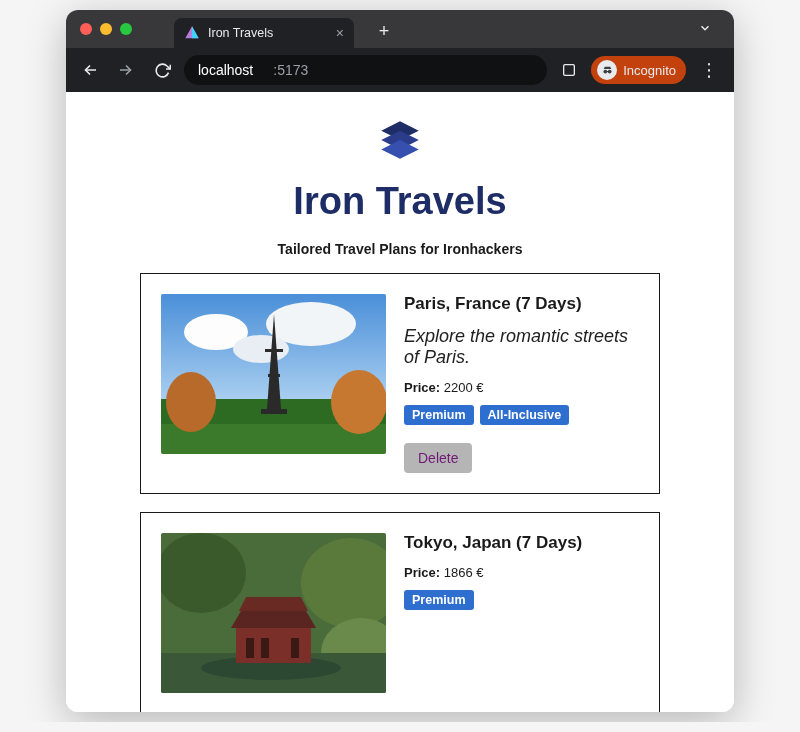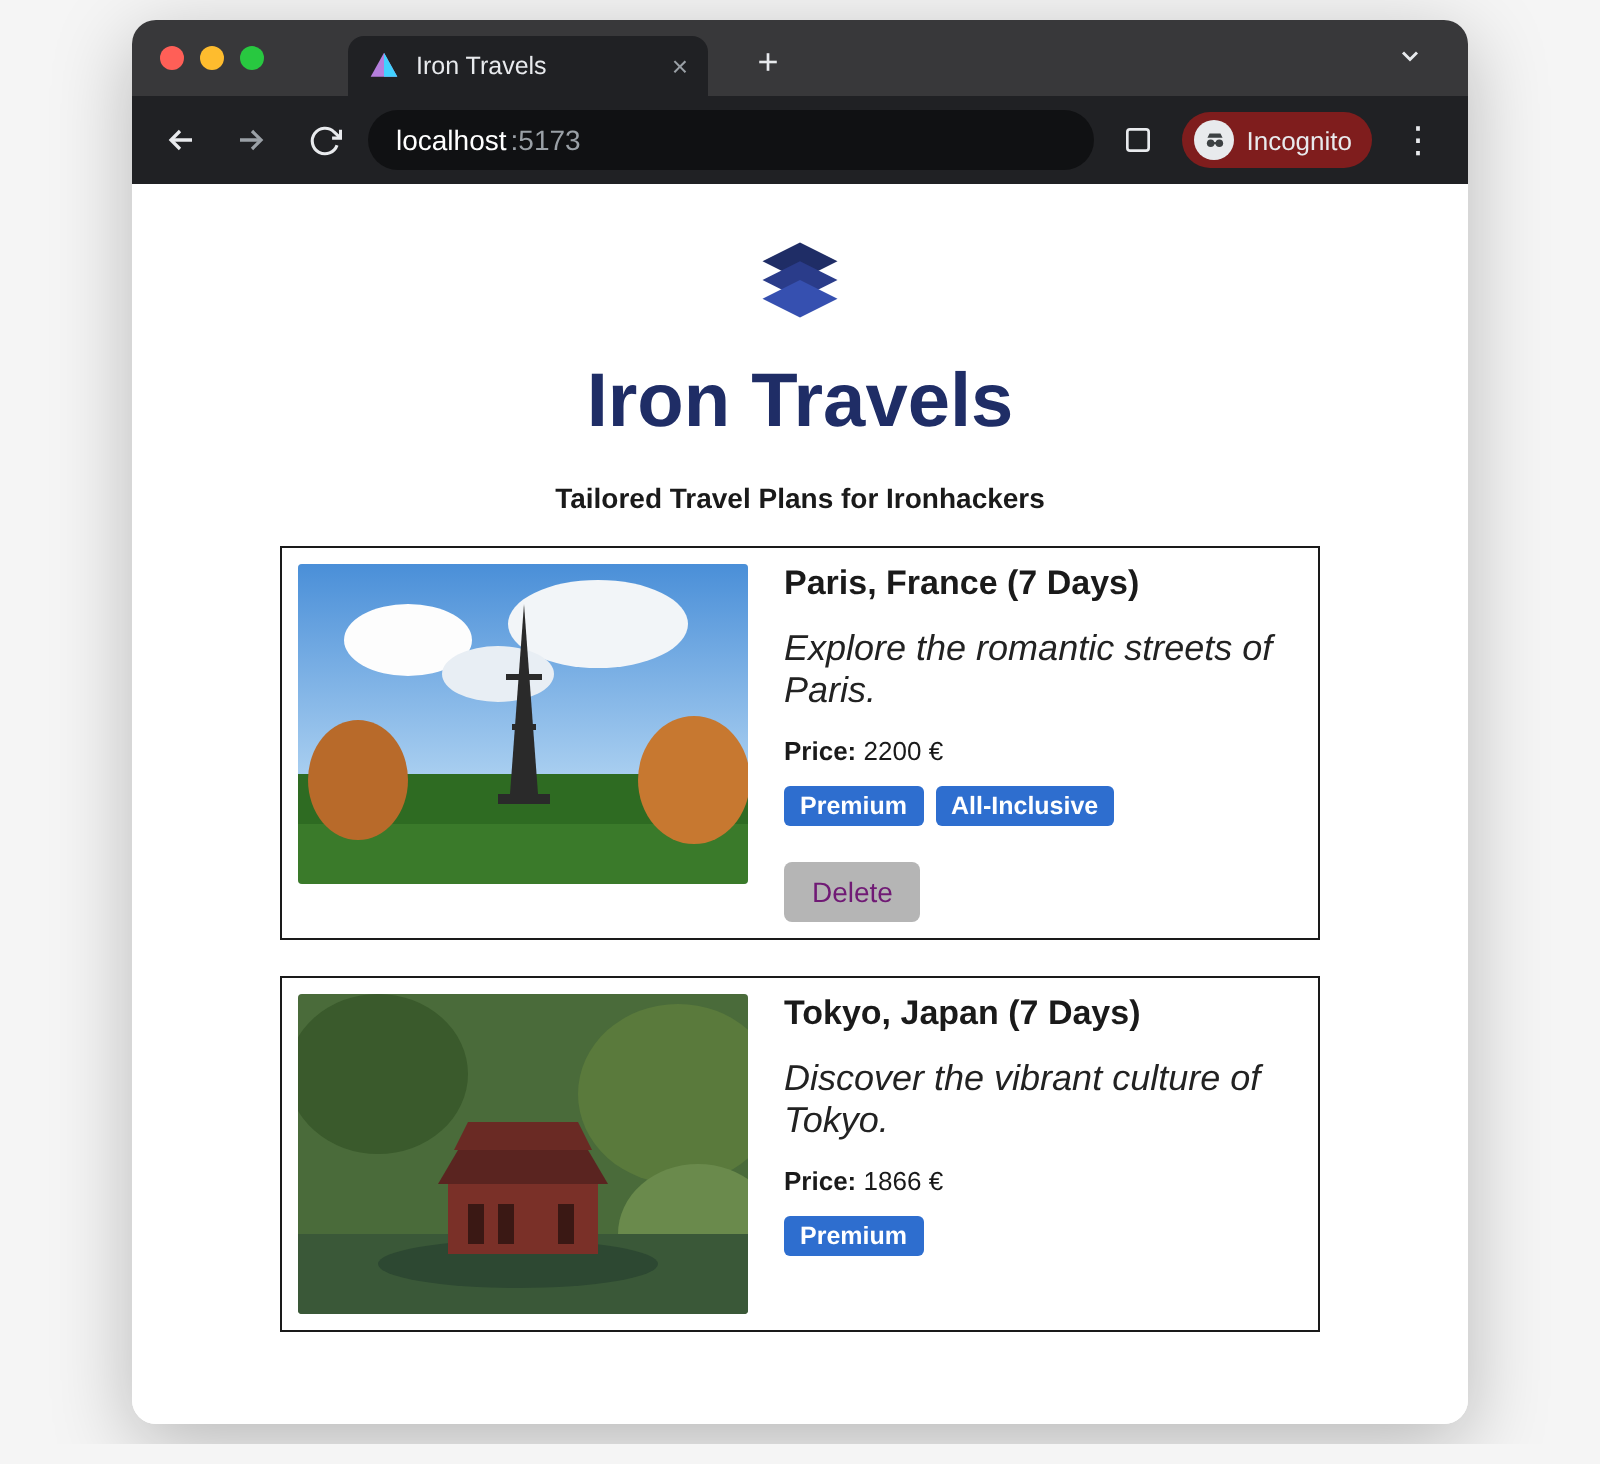--- a/index.html
+++ b/index.html
@@ -76,31 +76,31 @@
     .omnibox {
       flex: 1;
       background: #101113;
       border-radius: 18px;
       height: 30px;
       display: flex;
       align-items: center;
       padding: 0 14px;
       color: #e8eaed;
       font-size: 14px;
-      gap: 2px;
+      gap: 20px;
     }
     .omnibox .host { color: #fff; font-weight: 500; }
     .omnibox .path { color: #9aa0a6; }
     .toolbar-icon {
       width: 28px; height: 28px;
       display: flex; align-items: center; justify-content: center;
       color: #e8eaed; cursor: pointer; border-radius: 4px;
     }
     .incognito-pill {
-      background: #7f1d1d;
+      background: #c2410c;
       color: #e8eaed;
       border-radius: 14px;
       padding: 4px 10px 4px 6px;
       display: flex;
       align-items: center;
       gap: 6px;
       font-size: 13px;
     }
     .incognito-icon {
       width: 20px; height: 20px;
@@ -140,21 +140,21 @@
     .cards {
       width: 100%;
       display: flex;
       flex-direction: column;
       align-items: center;
       gap: 18px;
     }
     .card {
       width: 520px;
       border: 1px solid #1a1a1a;
-      padding: 8px;
+      padding: 20px;
       display: flex;
       gap: 18px;
       align-items: flex-start;
     }
     .card-img {
       width: 225px;
       height: 160px;
       background: #cfd8dc;
       border-radius: 2px;
       flex-shrink: 0;
@@ -344,21 +344,20 @@
               <polygon points="70,95 155,95 145,78 80,78" fill="#5a2420"></polygon>
               <polygon points="78,78 147,78 140,64 85,64" fill="#6a2a24"></polygon>
               <rect x="85" y="105" width="8" height="20" fill="#3a1814"></rect>
               <rect x="100" y="105" width="8" height="20" fill="#3a1814"></rect>
               <rect x="130" y="105" width="8" height="20" fill="#3a1814"></rect>
             </g>
           </svg>
         </div>
         <div class="card-body">
           <div class="card-title">Tokyo, Japan (7 Days)</div>
-          <div class="card-desc">Discover the vibrant culture of Tokyo.</div>
           <div class="card-price">
             <span class="label">Price:</span>
             <span>1866</span>
             <span>€</span>
           </div>
           <div class="badges">
             <span class="badge">Premium</span>
           </div>
         </div>
       </div>

